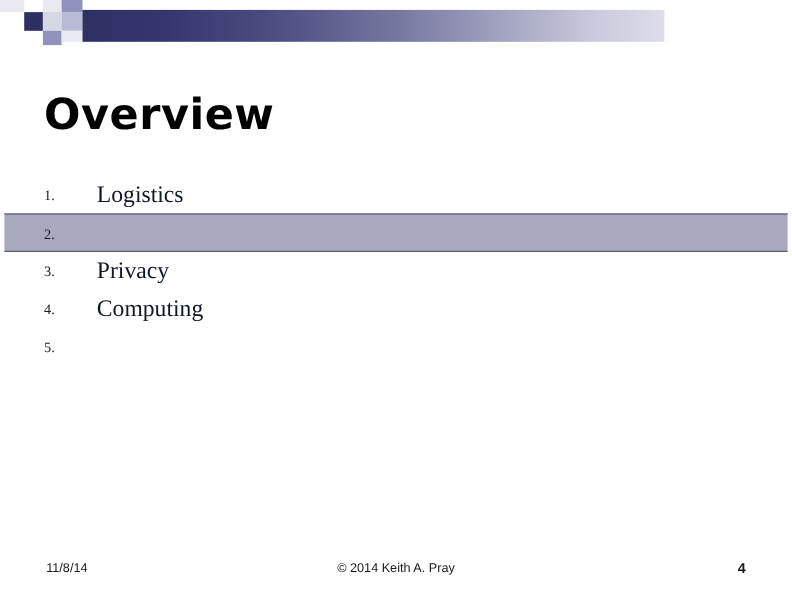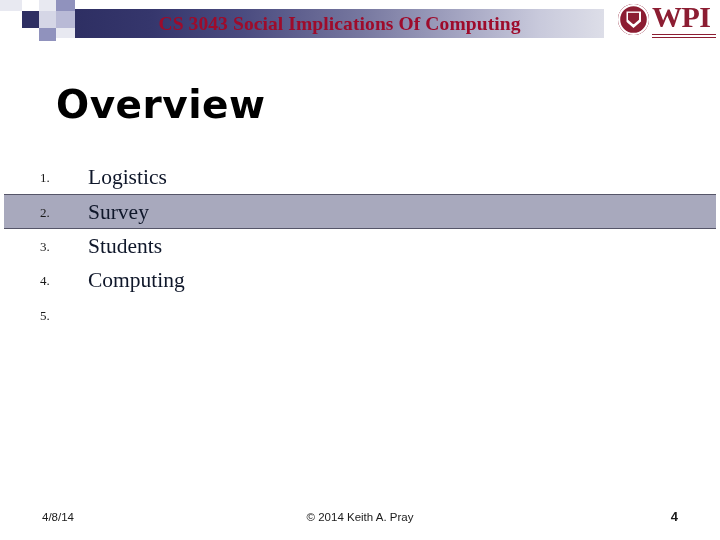--- a/index.html
+++ b/index.html
@@ -114,21 +114,21 @@
     width: 64px;
     height: 1.4px;
     background: #8c1d32;
   }
   .wpi-rule.r1 { top: 33px; }
   .wpi-rule.r2 { top: 36px; height: 1px; }
 
   
   #page-title {
     position: absolute;
-    left: 56px;
+    left: 40px;
     top: 82px;
     font-family: "DejaVu Sans", "Liberation Sans", sans-serif;
     font-weight: bold;
     font-size: 39px;
     line-height: 46px;
     color: #000000;
     letter-spacing: 0.5px;
   }
 
   
@@ -214,55 +214,45 @@
         <div class="mosaic m-verypale" style="left: 39px; top: 0px; width: 17px; height: 11px;"></div>
         <div class="mosaic m-pale" style="left: 39px; top: 11px; width: 17px; height: 17px;"></div>
         <div class="mosaic m-mid" style="left: 39px; top: 28px; width: 17px; height: 13px;"></div>
         <div class="mosaic m-mid" style="left: 56px; top: 0px; width: 19px; height: 11px;"></div>
         <div class="mosaic m-light" style="left: 56px; top: 11px; width: 19px; height: 17px;"></div>
         <div class="mosaic m-verypale" style="left: 56px; top: 28px; width: 19px; height: 10px;"></div>
         <div class="mosaic m-verypale" style="left: 0px; top: 0px; width: 22px; height: 11px;"></div>
       </div>
 
     <div class="banner"></div>
-    <div class="banner-title">CS 3043 Social Implications Of Computing</div>
-
-    <div id="wpi-logo">
-      <div class="wpi-seal">
-        <div class="wpi-seal-inner"></div>
-      </div>
-      <div class="wpi-text">WPI</div>
-      <div class="wpi-rule r1"></div>
-      <div class="wpi-rule r2"></div>
-    </div>
+
   </div>
 
   <div id="page-title">Overview</div>
 
   <div id="outline">
       <div class="item">
         <div class="item-num">1.</div>
         <div class="item-label">Logistics</div>
       </div>
       <div class="item item-hl">
         <div class="item-num">2.</div>
-        <div class="item-label">Survey</div>
       </div>
       <div class="item">
         <div class="item-num">3.</div>
-        <div class="item-label">Students</div>
+        <div class="item-label">Privacy</div>
       </div>
       <div class="item">
         <div class="item-num">4.</div>
         <div class="item-label">Computing</div>
       </div>
       <div class="item">
         <div class="item-num">5.</div>
       </div>
     </div>
 
   <div id="footer">
-    <div id="footer-date">4/8/14</div>
+    <div id="footer-date">11/8/14</div>
     <div id="footer-copy">© 2014 Keith A. Pray</div>
     <div id="footer-page">4</div>
   </div>
 
 </div>
 
 </body></html>

